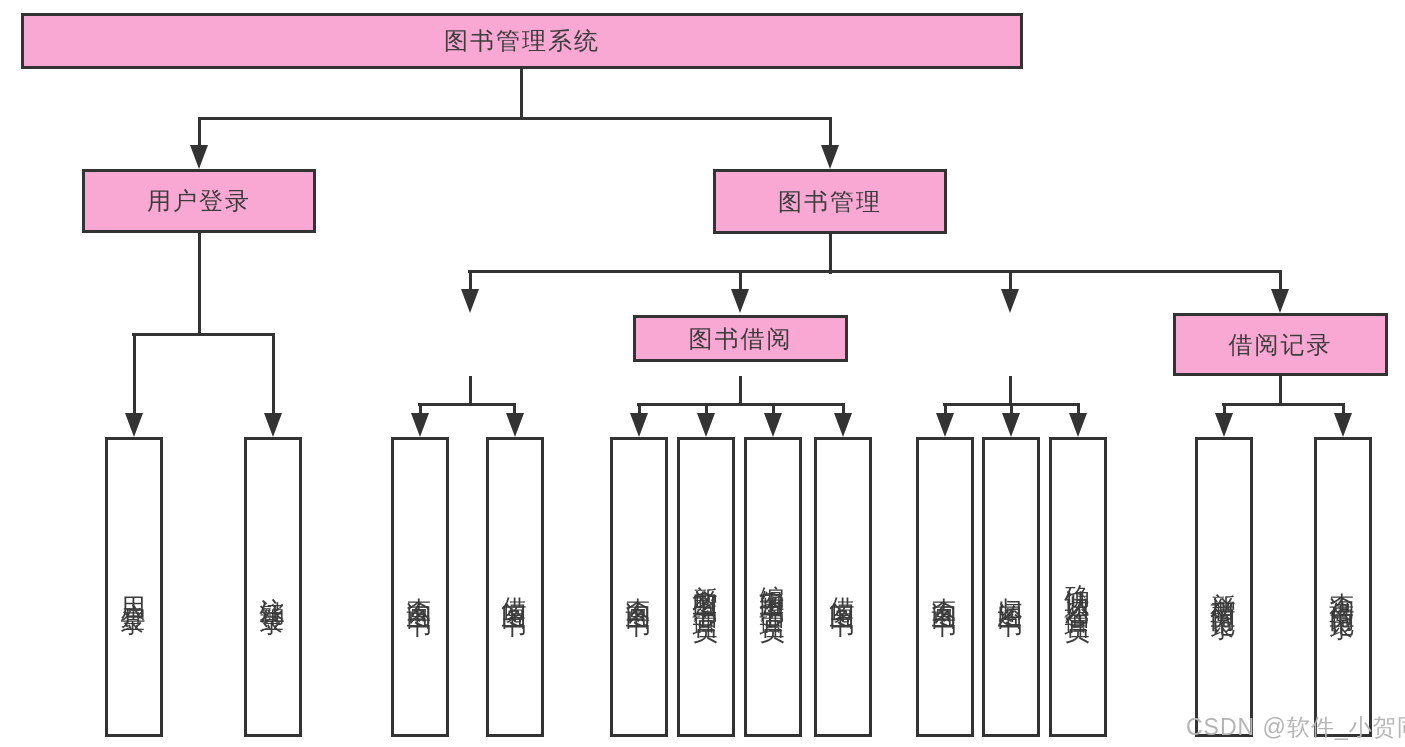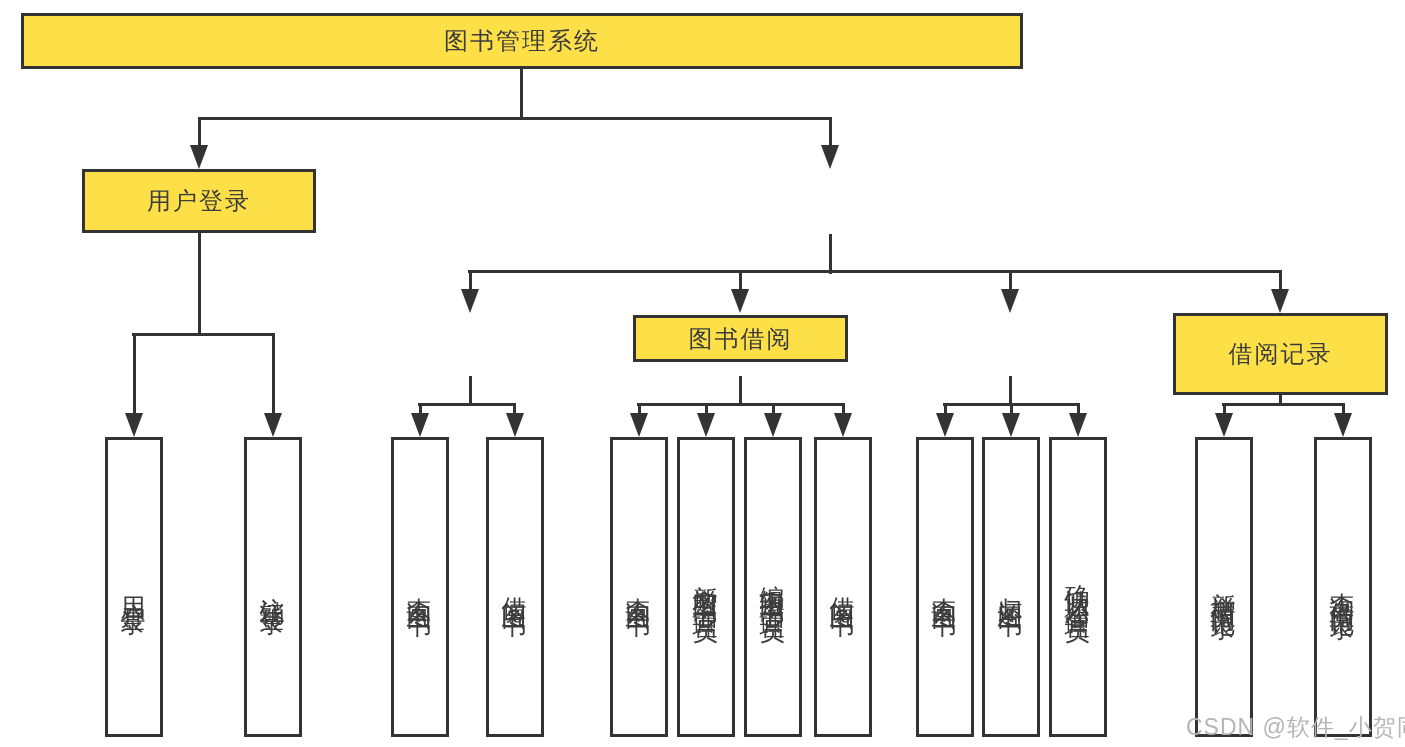--- a/index.html
+++ b/index.html
@@ -6,21 +6,21 @@
   .canvas{
     position:relative;
     width:1405px;height:747px;
     background:#ffffff;
     font-family:"Liberation Sans","DejaVu Sans",sans-serif;
     color:#3c3c3c;
     overflow:hidden;
   }
   .hbox{
     position:absolute;box-sizing:border-box;
-    border:3px solid #333333;background:#fde047;
+    border:3px solid #333333;background:#f9a8d4;
     display:flex;align-items:center;justify-content:center;
     font-size:24px;letter-spacing:2px;color:#3c3c3c;
   }
   .vbox{
     position:absolute;box-sizing:border-box;
     border:3px solid #333333;background:#ffffff;
     display:flex;align-items:center;justify-content:center;
     writing-mode:vertical-rl;text-orientation:mixed;
     font-size:25px;letter-spacing:5px;color:#3c3c3c;
     top:437px;width:58px;height:300px;
@@ -105,28 +105,31 @@
   <div class="ah" style="left:1334px;top:413px"></div>
 
   <div class="hbox" style="left:21px;top:13px;width:1002px;height:56px">
     <span>图书管理系统</span>
   </div>
 
   <div class="hbox" style="left:82px;top:169px;width:234px;height:64px">
     <span>用户登录</span>
   </div>
 
+  <div class="hbox" style="left:713px;top:169px;width:234px;height:65px">
+    <span>图书管理</span>
+  </div>
 
 
   <div class="hbox" style="left:633px;top:315px;width:215px;height:47px">
     <span>图书借阅</span>
   </div>
 
 
-  <div class="hbox" style="left:1173px;top:313px;width:215px;height:82px">
+  <div class="hbox" style="left:1173px;top:313px;width:215px;height:63px">
     <span>借阅记录</span>
   </div>
 
   <div class="vbox" style="left:105px">
     <span>用户登录</span>
   </div>
   <div class="vbox" style="left:244px">
     <span>注销登录</span>
   </div>
 

